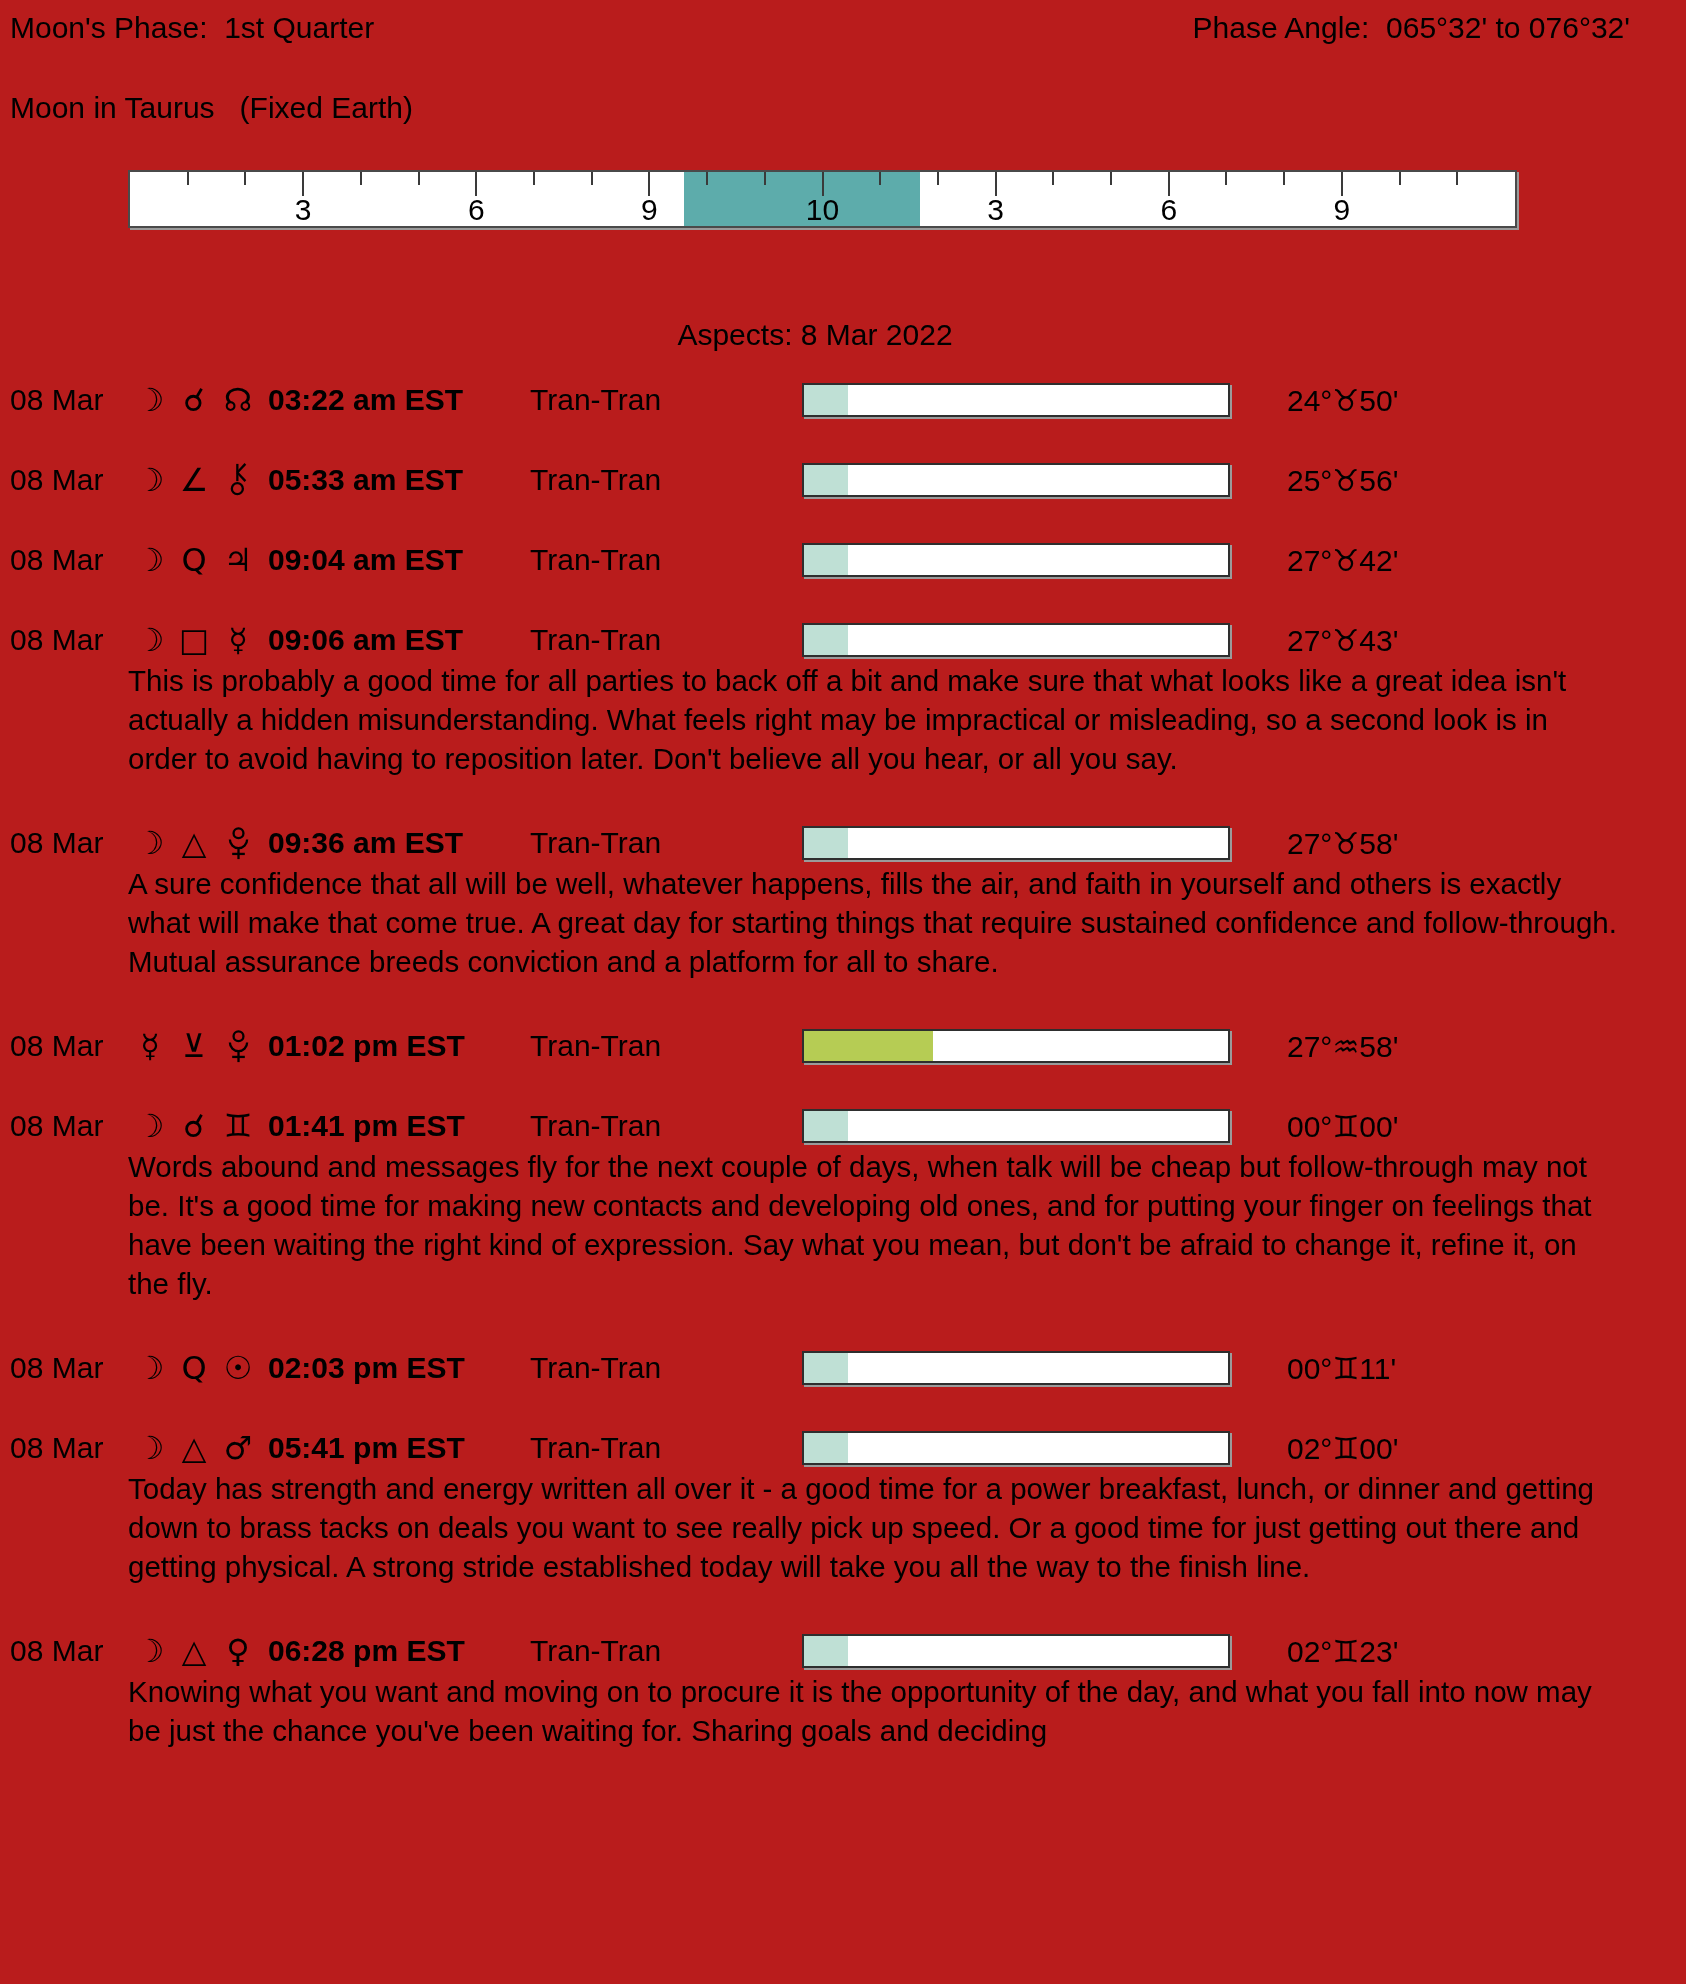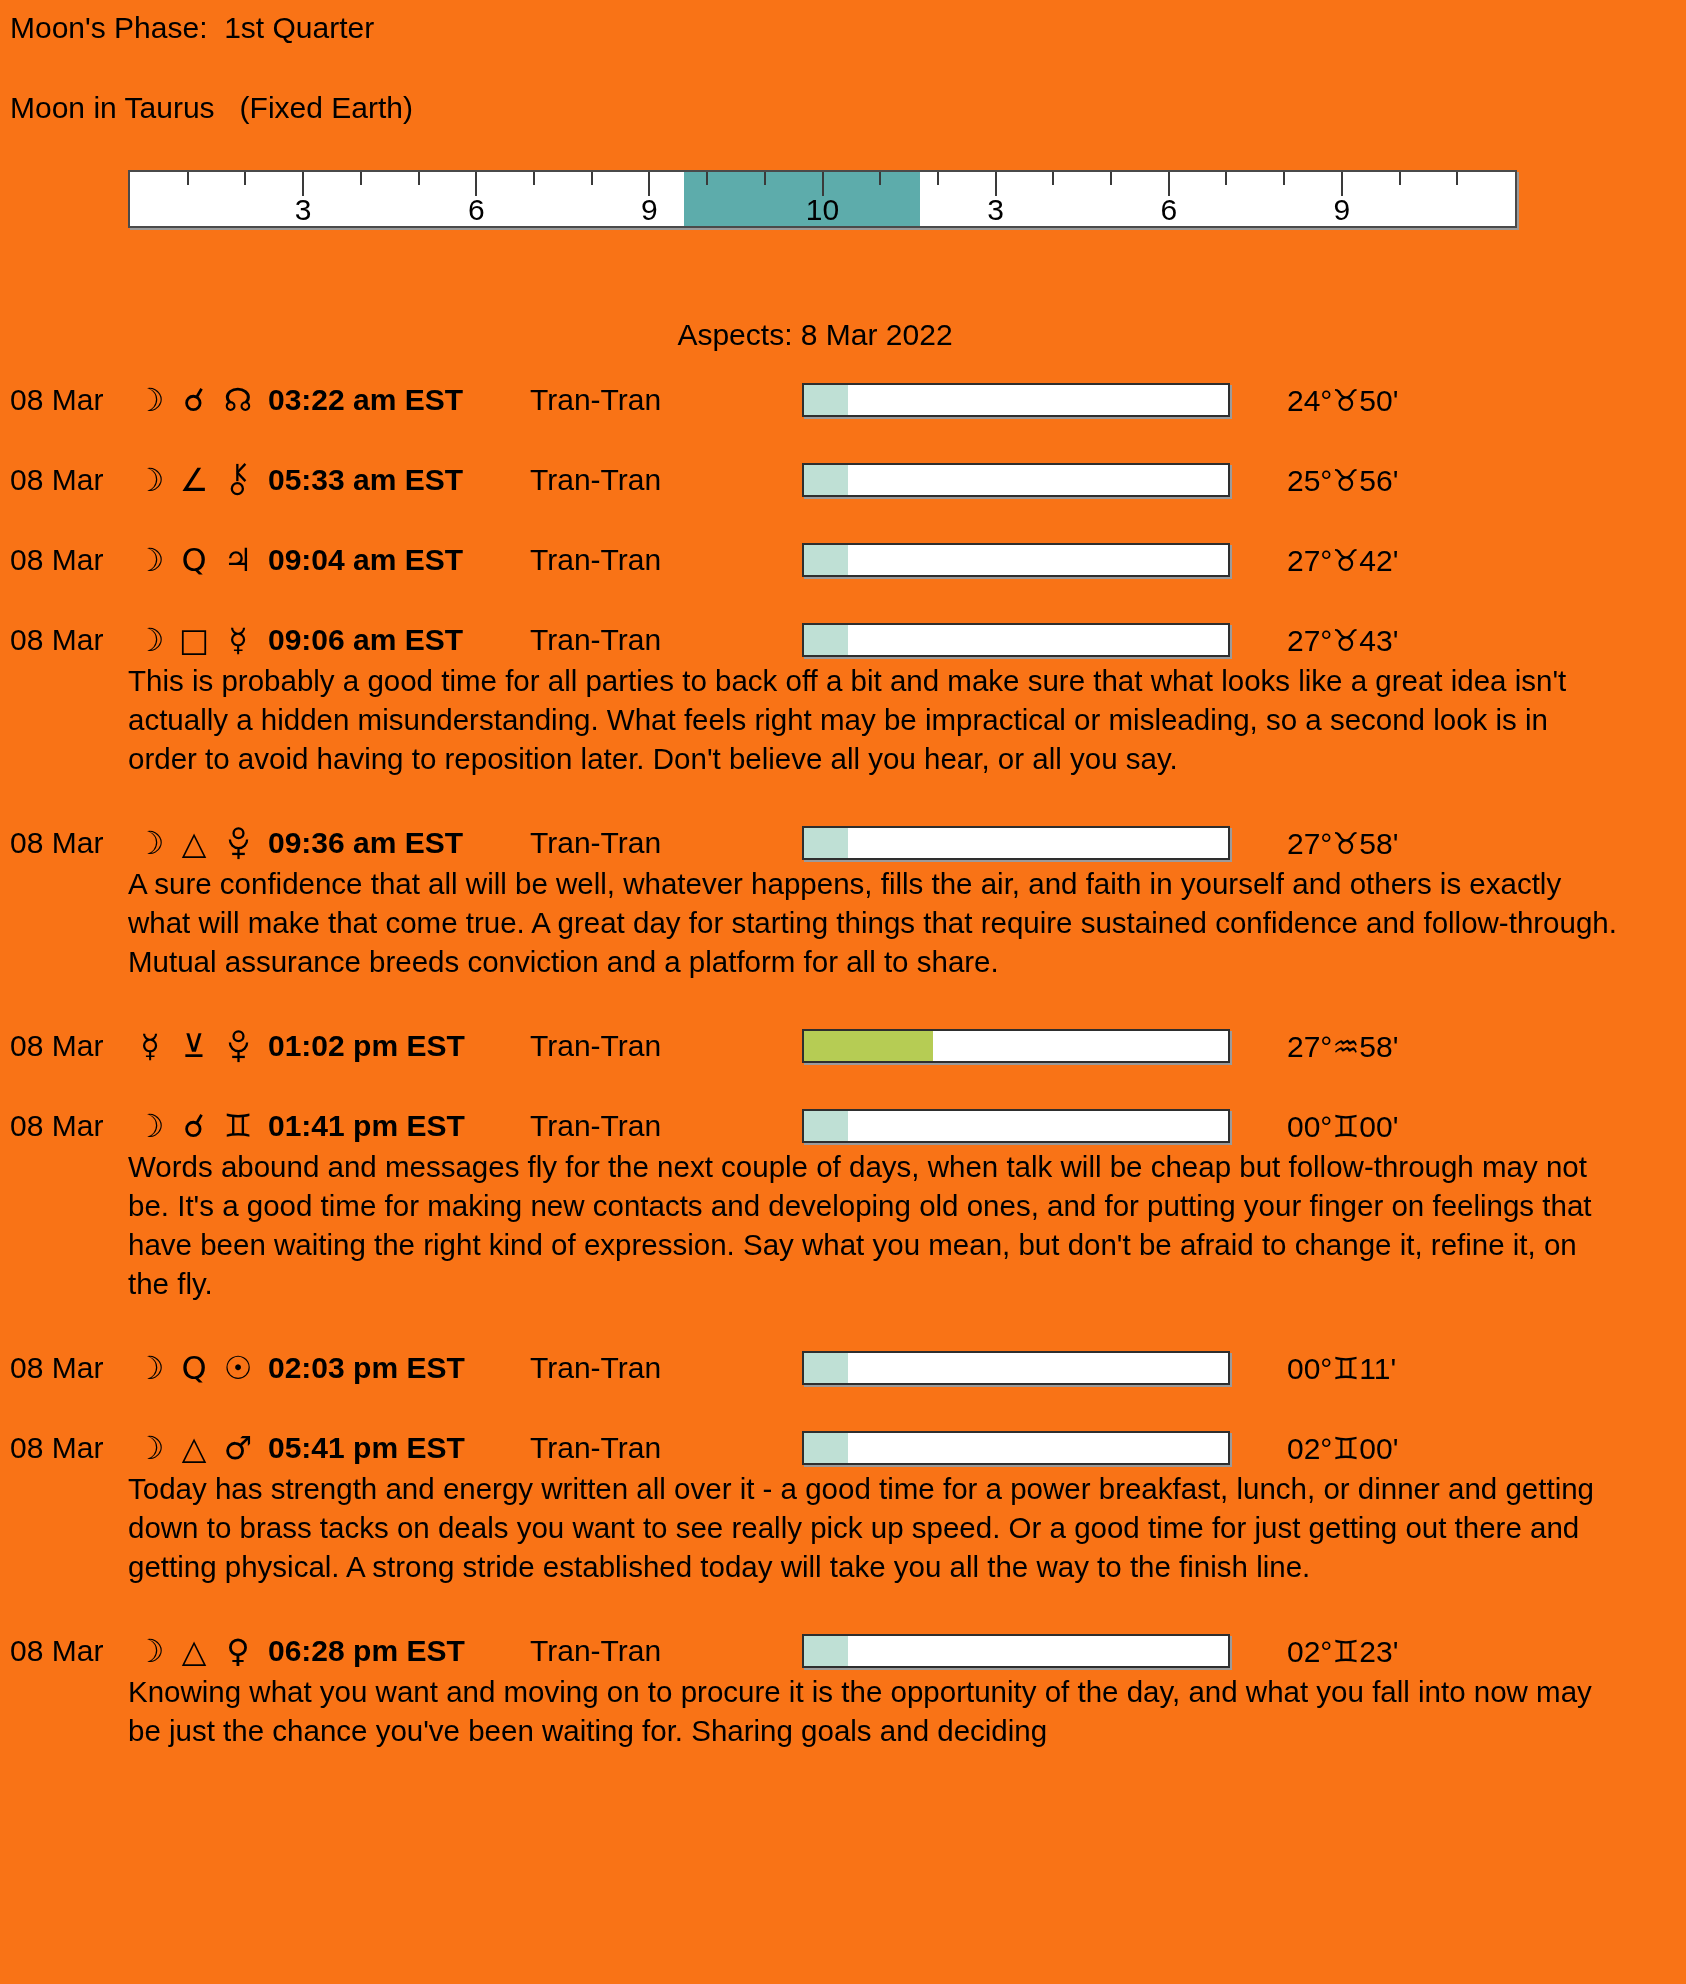--- a/index.html
+++ b/index.html
@@ -1,18 +1,18 @@
 <!DOCTYPE html>
 <html><head>
 <meta charset="utf-8">
 <style>
   html,body{margin:0;padding:0;background:#fff;}
   .page{
     position:relative;width:1686px;height:1984px;box-sizing:border-box;
-    padding:10px 10px 0 10px;overflow:hidden;background:#f97316;color:#000;
+    padding:10px 10px 0 10px;overflow:hidden;background:#b91c1c;color:#000;
     font-family:"Liberation Sans",sans-serif;
   }
   .hline{font-size:30px;height:36px;line-height:36px;white-space:pre;margin-bottom:44px;}
   .hline-top{display:flex;justify-content:space-between;padding-right:46px;}
   .hline-voc{margin-bottom:4px;}
   
   .timeline{
     position:relative;margin-left:118px;width:1385px;height:54px;
     border:2px solid #4a4a4a;background:#fff;box-shadow:2px 2px 0 #9a9a9a;
   }
@@ -46,20 +46,21 @@
   .d-sign{font-family:"DejaVu Sans",sans-serif;}
   .note{margin:0 0 44px 118px;width:1495px;font-size:29.5px;line-height:39px;}
 </style>
 </head>
 <body>
 
 <div class="page">
 
   <div class="hline hline-top">
     <span>Moon's Phase:  1st Quarter</span>
+    <span>Phase Angle:  065°32' to 076°32'</span>
   </div>
   <div class="hline">Moon in Taurus   (Fixed Earth)</div>
 
   <div class="timeline" id="timeline">
       <span class="voc-fill" style="left: 40%; width: 17.0417%; background: rgb(93, 172, 171);"></span>
       <span class="tick minor" style="left: calc(4.16667% - 1px);"></span>
       <span class="tick minor" style="left: calc(8.33333% - 1px);"></span>
       <span class="tick major" style="left: calc(12.5% - 1px);"></span>
       <span class="tick minor" style="left: calc(16.6667% - 1px);"></span>
       <span class="tick minor" style="left: calc(20.8333% - 1px);"></span>

